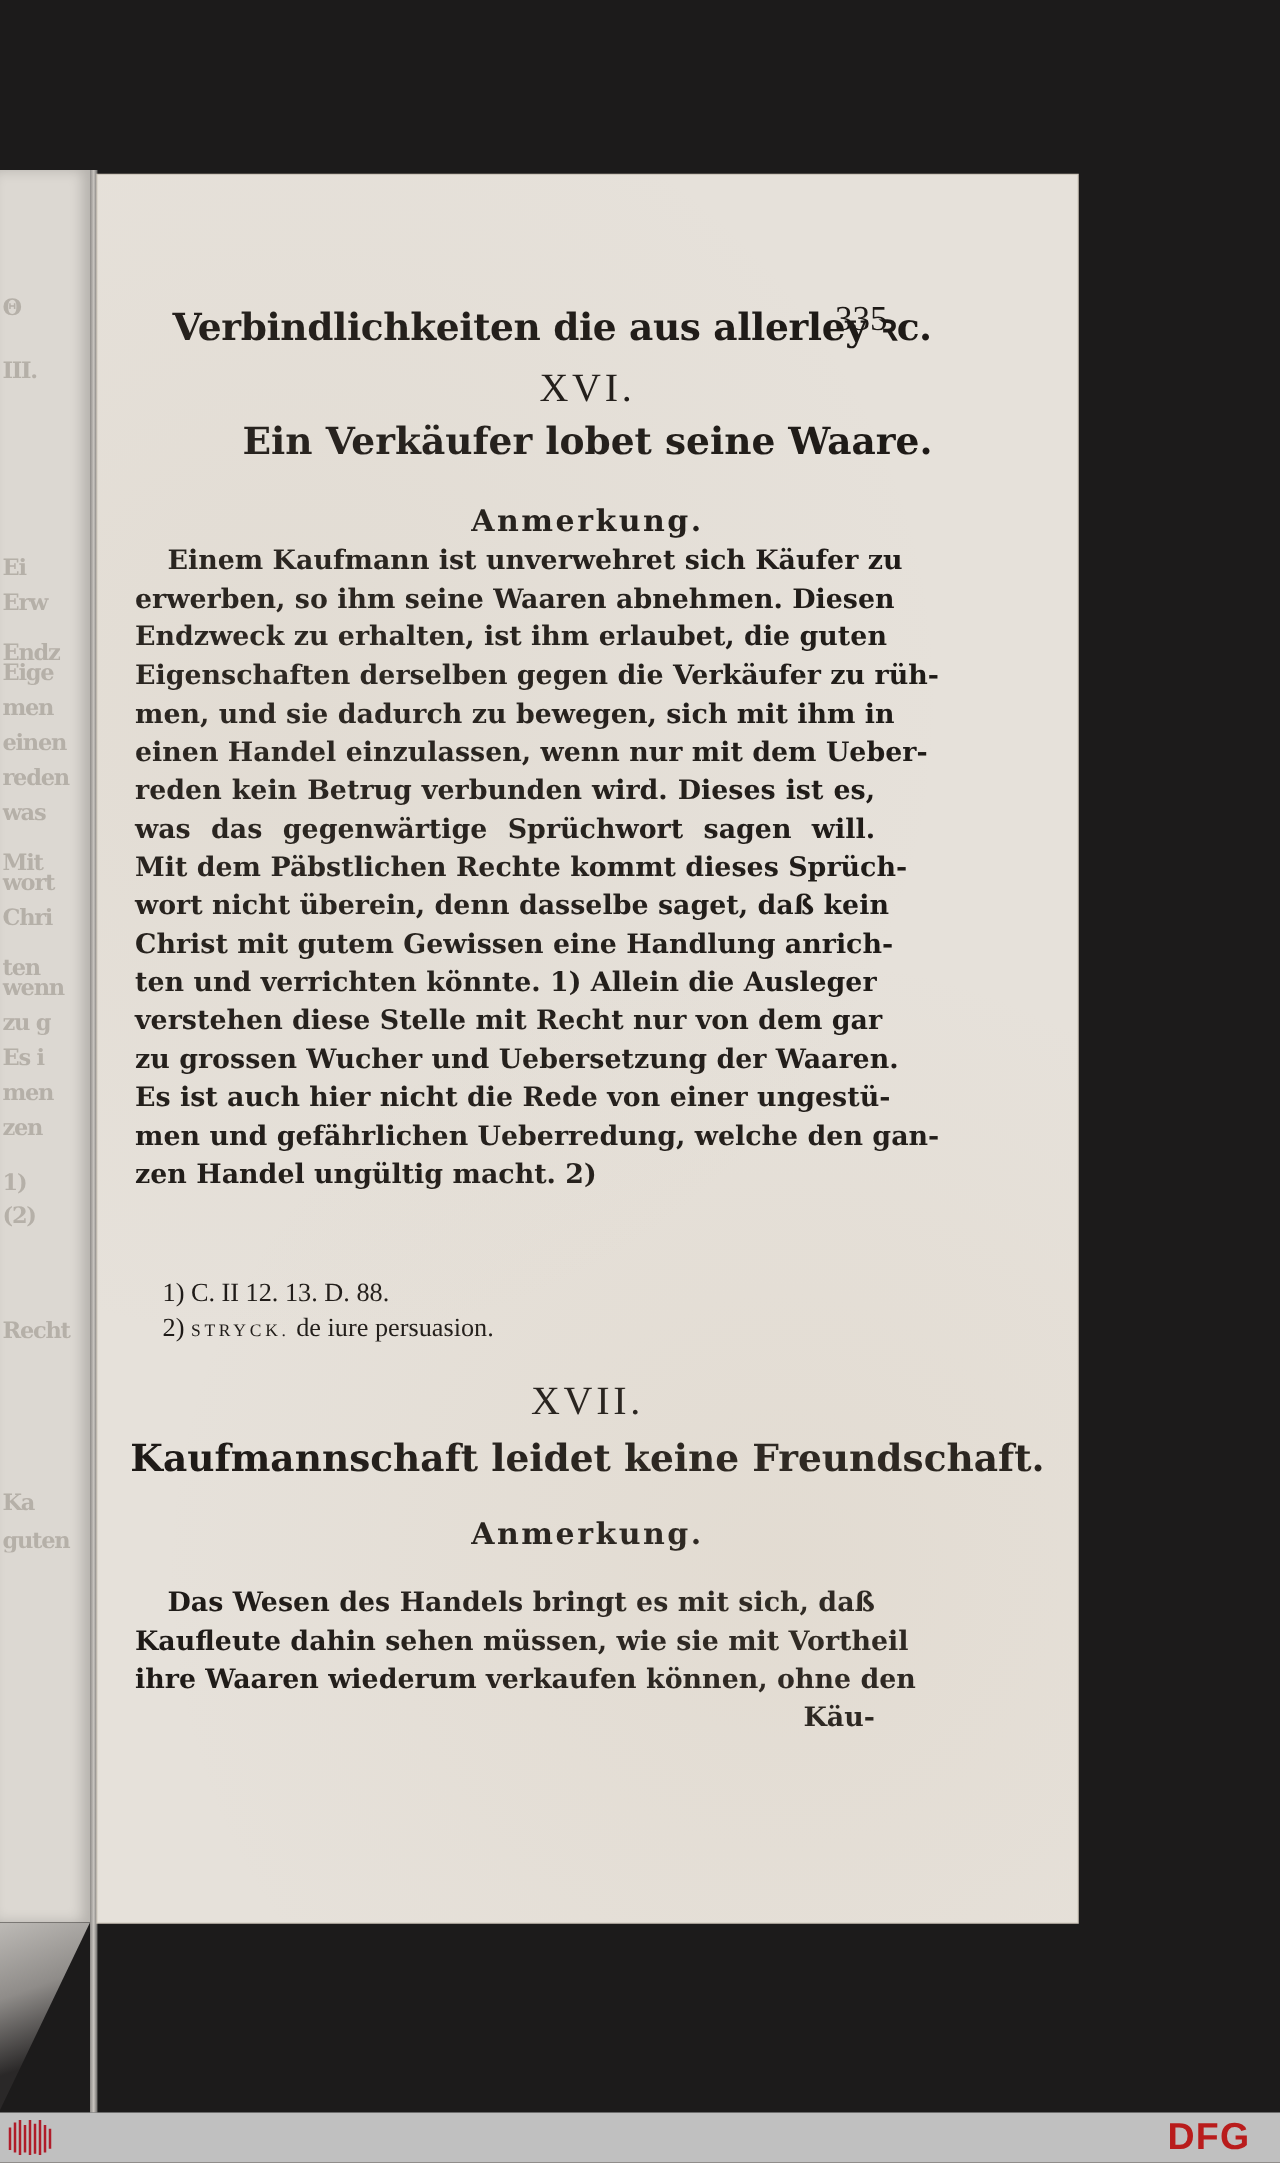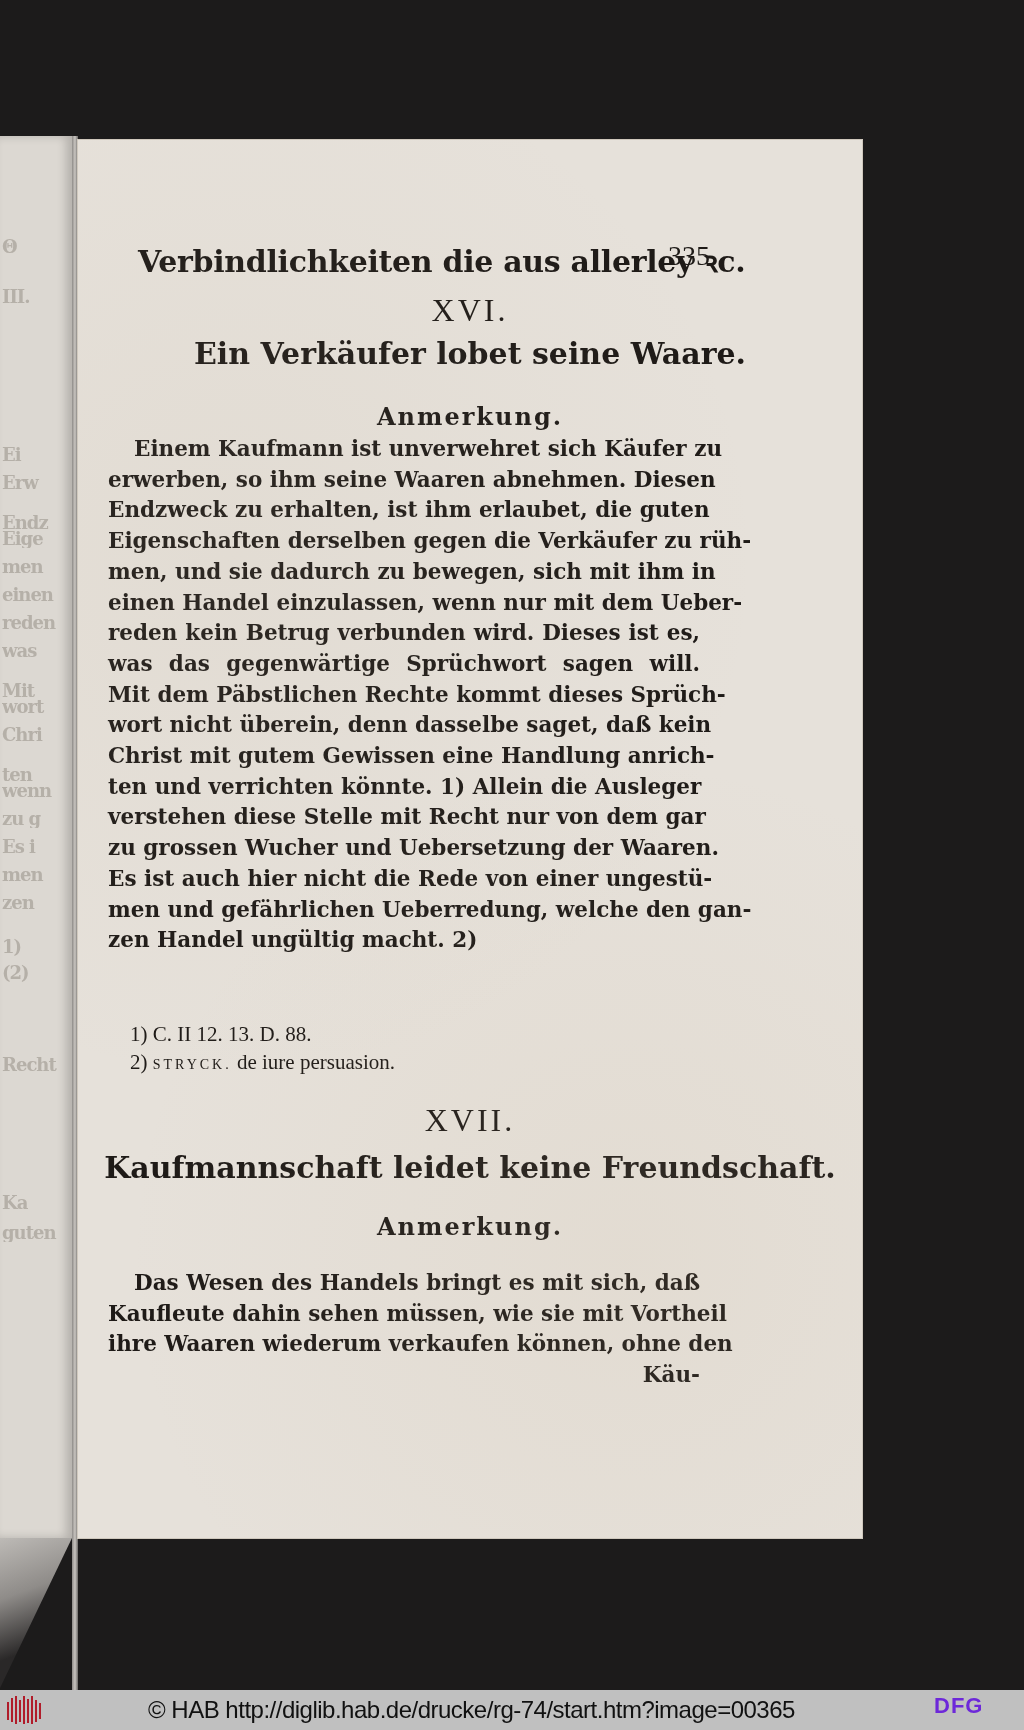--- a/index.html
+++ b/index.html
@@ -26,21 +26,21 @@
   .body-text{position:absolute;left:30px;width:592px;font-size:21.5px;line-height:30.7px;}
   .body-text .ln{display:block;white-space:nowrap;text-align:justify;text-align-last:justify;}
   .body-text .ln.last{text-align-last:left;}
   .body-text .ln.indent{padding-left:26px;}
   .body-text .ln.right{text-align-last:right;}
   .notes{position:absolute;left:52px;top:880px;font-family:"Liberation Serif",serif;font-size:21px;line-height:28px;color:#1e1a17;}
   .notes .sc{font-size:14px;letter-spacing:3px;}
   .footer{position:absolute;left:0;top:1690px;width:1024px;height:40px;background:#c0c0c0;}
   .footer-logo{position:absolute;left:4px;top:4px;width:40px;height:32px;}
   .footer-text{position:absolute;left:148px;top:6px;font-family:"Liberation Sans",sans-serif;font-size:24px;color:#111;letter-spacing:-.5px;}
-  .footer-dfg{position:absolute;left:934px;top:3px;font-family:"Liberation Sans",sans-serif;font-weight:bold;font-size:22px;color:#6d28d9;letter-spacing:1px;}
+  .footer-dfg{position:absolute;left:934px;top:3px;font-family:"Liberation Sans",sans-serif;font-weight:bold;font-size:30px;color:#b91c1c;letter-spacing:1px;}
 </style>
 </head>
 <body>
 
 <div class="scan-bg"></div>
 
 <div class="left-page">
   <div class="left-ghost" style="top:100px">Θ</div>
   <div class="left-ghost" style="top:150px">III.</div>
   <div class="left-ghost" style="top:308px">Ei</div>
@@ -128,15 +128,14 @@
       <rect x="7" y="4" width="2" height="24"></rect>
       <rect x="11" y="2" width="2" height="28"></rect>
       <rect x="15" y="6" width="2" height="22"></rect>
       <rect x="19" y="2" width="2" height="28"></rect>
       <rect x="23" y="5" width="2" height="24"></rect>
       <rect x="27" y="2" width="2" height="28"></rect>
       <rect x="31" y="6" width="2" height="22"></rect>
       <rect x="35" y="9" width="2" height="16"></rect>
     </g>
   </svg>
-  <div class="footer-text">© HAB http://diglib.hab.de/drucke/rg-74/start.htm?image=00365</div>
   <div class="footer-dfg">DFG</div>
 </div>
 
 </body></html>

